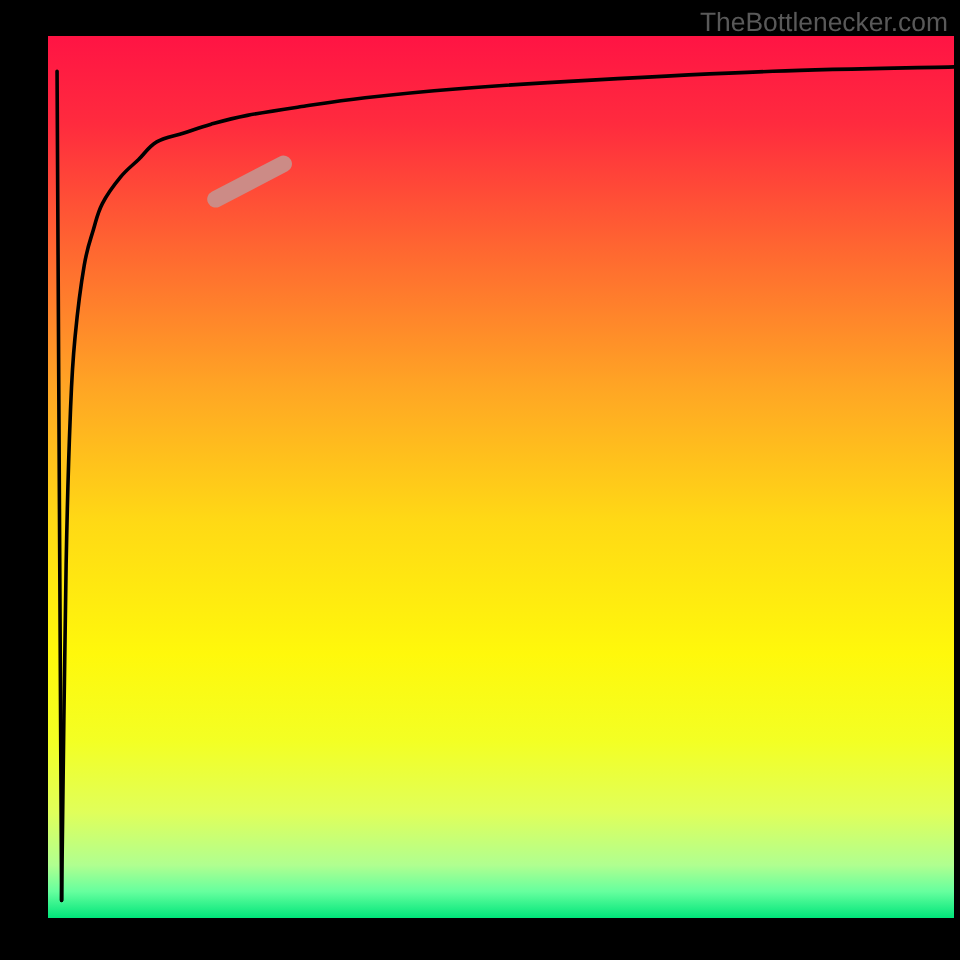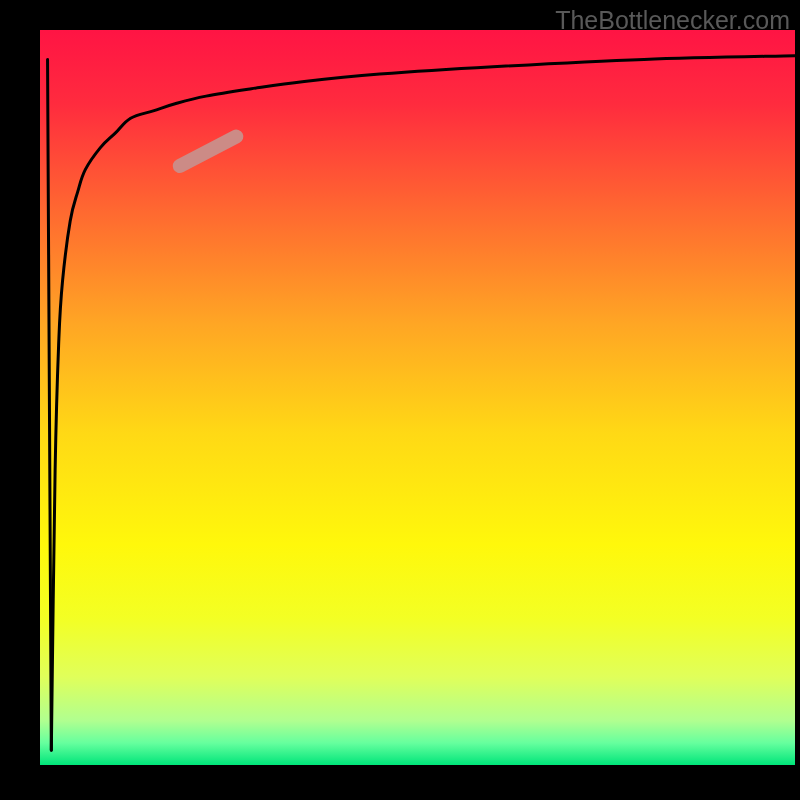--- a/index.html
+++ b/index.html
@@ -14,21 +14,21 @@
   .container {
     position: relative;
     width: 800px;
     height: 800px;
   }
   .watermark {
     position: absolute;
     top: 6px;
     right: 10px;
     color: #595959;
-    font-size: 25px;
+    font-size: 22px;
     font-family: Arial, Helvetica, sans-serif;
     z-index: 10;
   }
   svg {
     position: absolute;
     top: 0;
     left: 0;
   }
 </style>
 </head>

